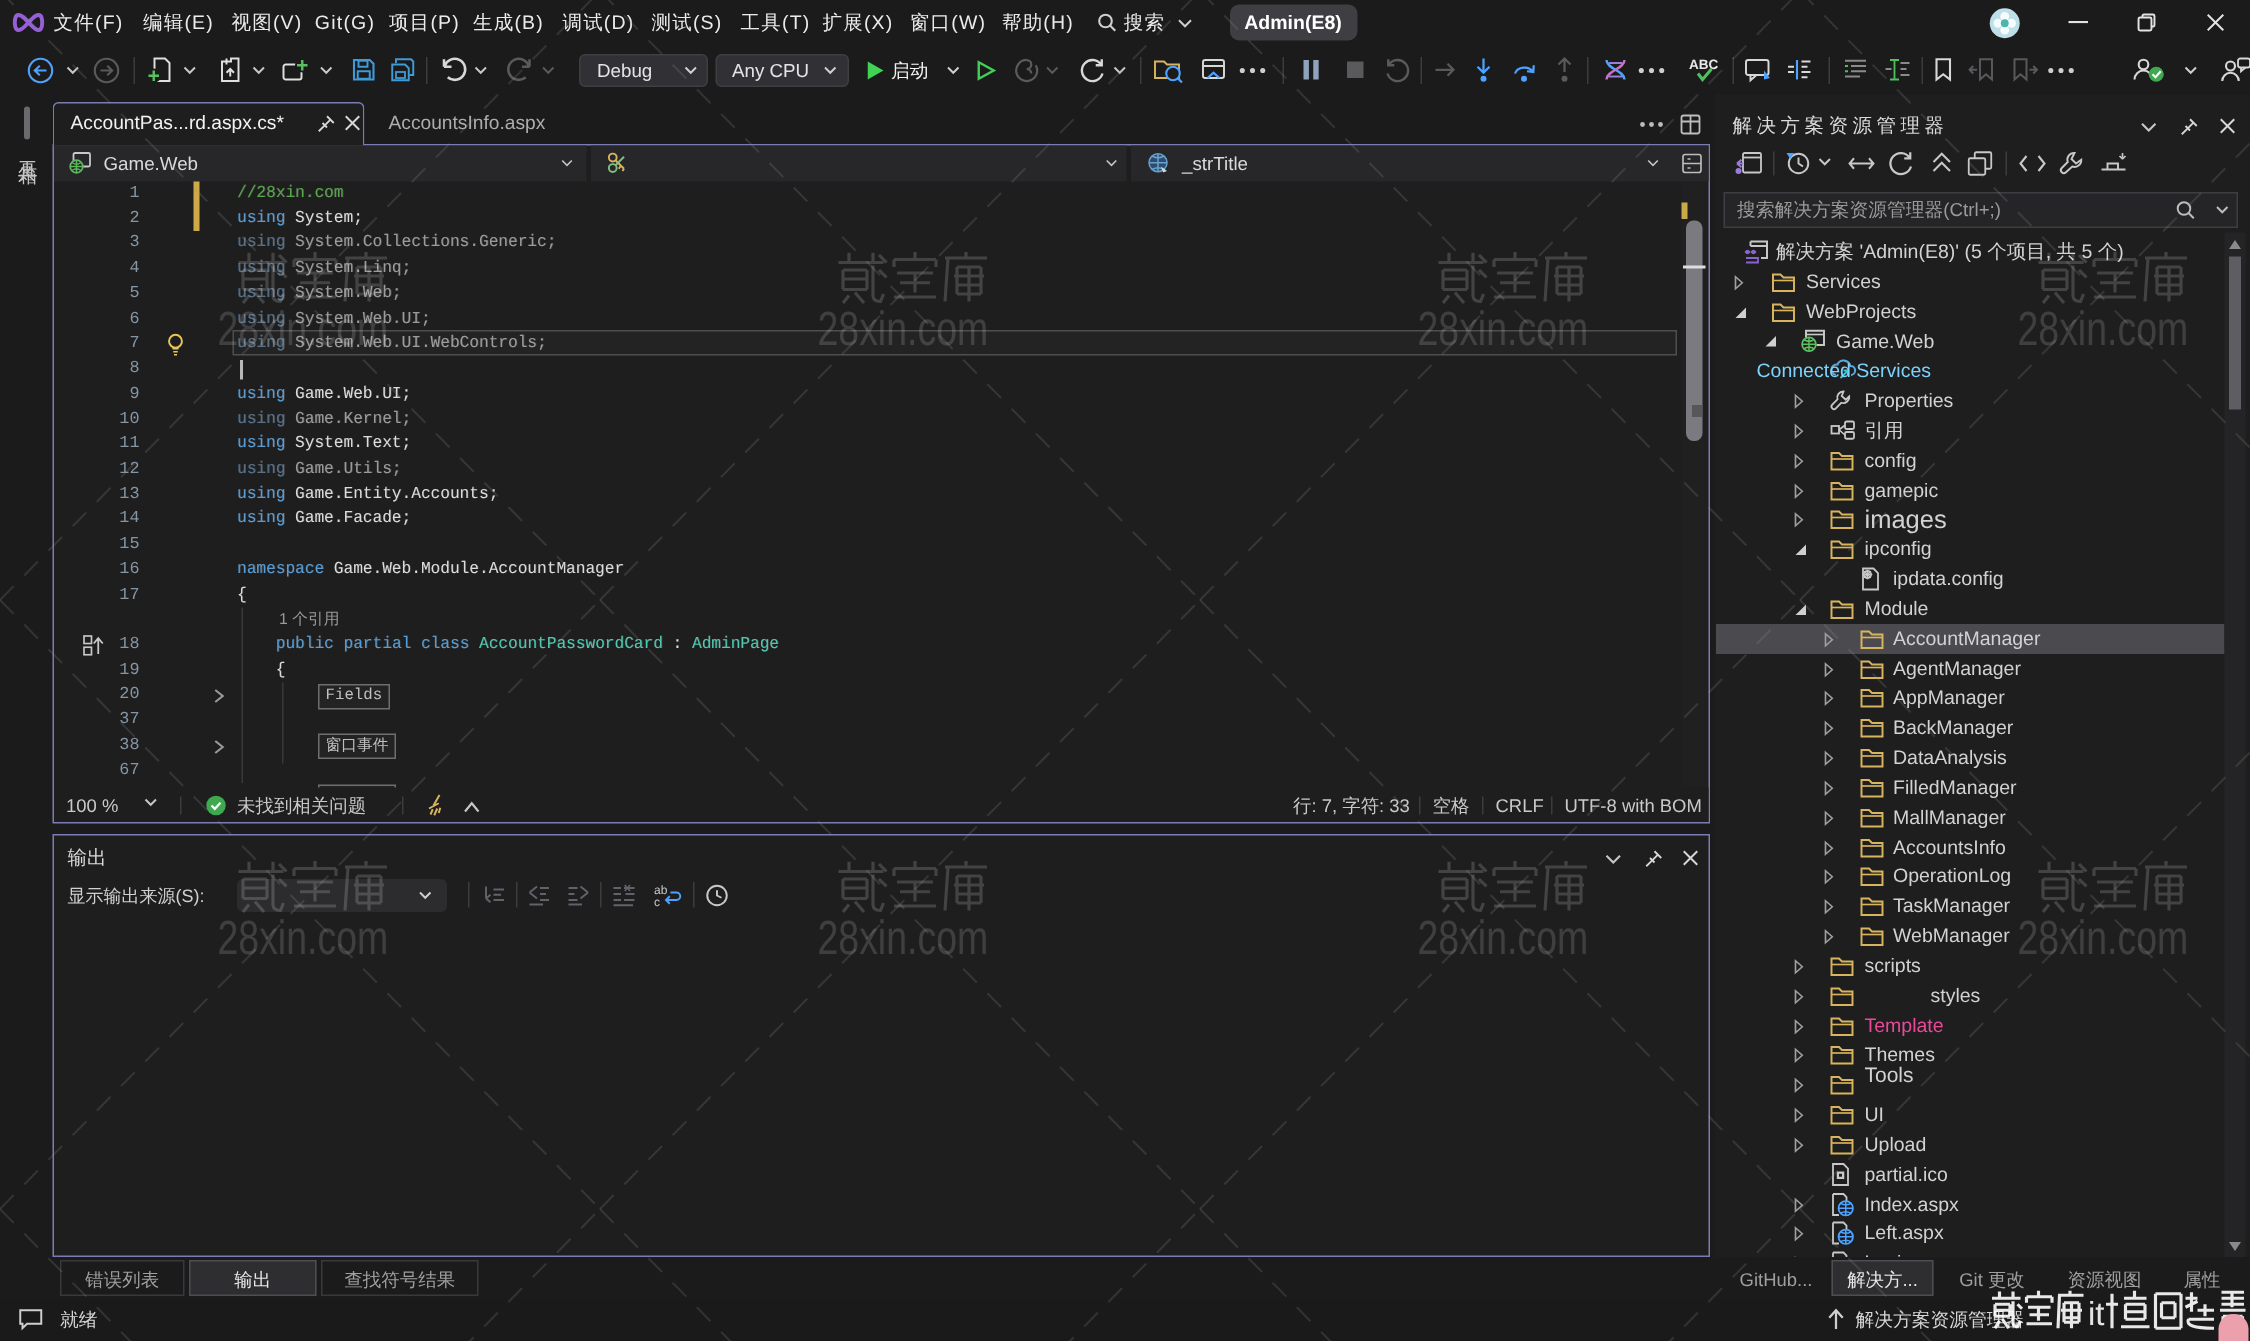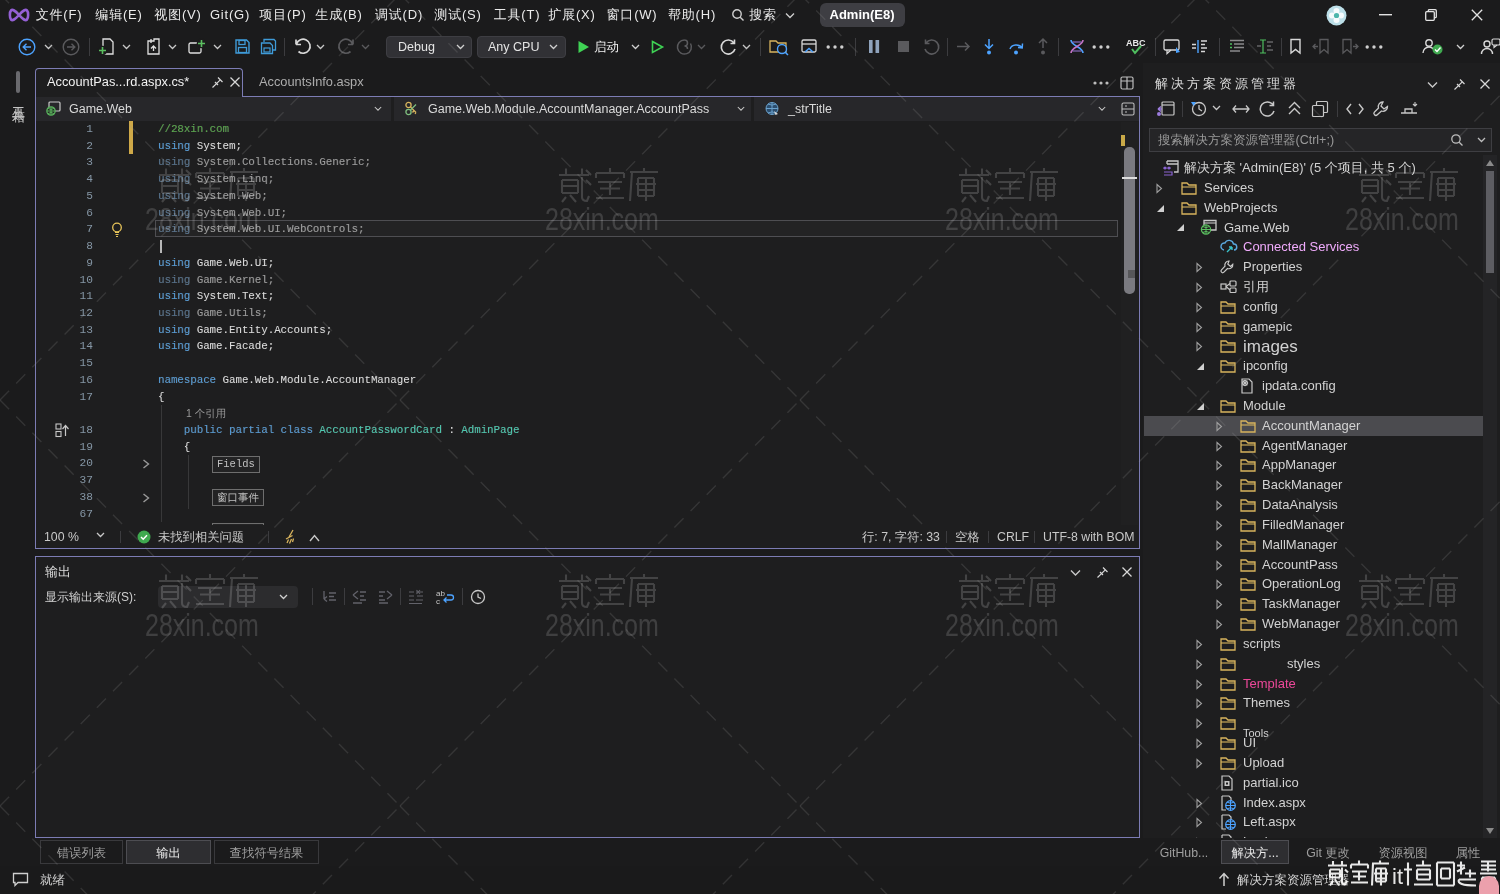--- a/index.html
+++ b/index.html
@@ -306,21 +306,20 @@
 <div class="abs" style="left:69px;top:97px;font-size:12.5px;line-height:24px;color:#dadada">Game.Web</div>
 <svg class="chev" style="left:374px;top:105px" viewBox="0 0 10 7">
       <path d="M1,1 L5,5 L9,1" stroke="#c8c8c8" stroke-width="1.3" fill="none"></path>
     </svg>
 <svg class="abs" style="left:404px;top:101px" width="15" height="15" viewBox="0 0 15 15">
       <circle cx="4.5" cy="4" r="2.6" stroke="#d8b45e" stroke-width="1.3" fill="none"></circle>
       <path d="M6.5,6 L12,11.5 M10,9.5 L8.5,11.5 M12,11.5 L11,13" stroke="#d8b45e" stroke-width="1.3" fill="none"></path>
       <circle cx="4.5" cy="11" r="2.6" stroke="#7fbf7f" stroke-width="1.3" fill="none"></circle>
       <path d="M6.5,9 L12,3.5" stroke="#7fbf7f" stroke-width="1.3" fill="none"></path>
     </svg>
-<div class="abs" style="left:428px;top:97px;font-size:12.5px;line-height:24px;color:#dadada">Game.Web.Module.AccountManager.AccountPass</div>
 <svg class="chev" style="left:737px;top:105px" viewBox="0 0 10 7">
       <path d="M1,1 L5,5 L9,1" stroke="#c8c8c8" stroke-width="1.3" fill="none"></path>
     </svg>
 <svg class="abs" style="left:764px;top:101px" width="16" height="15" viewBox="0 0 16 15">
       <circle cx="8" cy="7.5" r="6" fill="#2b4d6e" stroke="#6aa1cc" stroke-width="1"></circle>
       <path d="M2,7.5 L14,7.5 M8,1.5 L8,13.5 M4,3 a8,8 0 0 0 8,0 M4,12 a8,8 0 0 1 8,0" stroke="#6aa1cc" stroke-width="1" fill="none"></path>
       <path d="M10,10 l4,3 l-2.5,1 z" fill="#d8d8d8"></path>
     </svg>
 <div class="abs" style="left:788px;top:97px;font-size:12.5px;line-height:24px;color:#dadada">_strTitle</div>
 <svg class="chev" style="left:1098px;top:105px" viewBox="0 0 10 7">
@@ -582,21 +581,21 @@
             <path d="M4,6 L4,1.5 L16,1.5 L16,11 L11,11" stroke="#c8c8c8" stroke-width="1.3" fill="none"></path>
             <path d="M4,4 L16,4" stroke="#c8c8c8" stroke-width="1.1"></path>
             <circle cx="6" cy="10.5" r="4.6" stroke="#5bbf60" stroke-width="1.2" fill="none"></circle>
             <path d="M1.4,10.5 L10.6,10.5 M6,5.9 L6,15.1 M2.7,7.5 a6,6 0 0 0 6.6,0 M2.7,13.5 a6,6 0 0 1 6.6,0" stroke="#5bbf60" stroke-width="1" fill="none"></path>
           </svg>
 <div class="abs" style="left:1224px;top:217.5px;font-size:13px;line-height:20px;color:#d2d2d2;white-space:nowrap">Game.Web</div>
 <svg class="abs" style="left:1220px;top:240.32px" width="17" height="13" viewBox="0 0 17 13">
             <path d="M4,10 a3.5,3.5 0 0 1 1,-7 a4.5,4.5 0 0 1 8.5,1 a3,3 0 0 1 0.5,6" stroke="#5aa7dd" stroke-width="1.4" fill="none"></path>
             <path d="M7,12 l5,-5 M12,7 l0,3 M12,7 l-3,0" stroke="#39c2c9" stroke-width="1.4" fill="none"></path>
           </svg>
-<div class="abs" style="left:1243px;top:237.3px;font-size:13px;line-height:20px;color:#f0abfc;white-space:nowrap">Connected Services</div>
+<div class="abs" style="left:1171px;top:237.3px;font-size:13px;line-height:20px;color:#7dd3fc;white-space:nowrap">Connected Services</div>
 <svg class="abs" style="left:1196px;top:262.15px" width="7" height="11" viewBox="0 0 7 11">
             <path d="M1,1.5 L5.5,5.5 L1,9.5 Z" stroke="#9f9f9f" stroke-width="1.1" fill="none"></path>
           </svg>
 <svg class="abs" style="left:1220px;top:259.15px" width="15" height="15" viewBox="0 0 15 15">
             <path d="M9,2 a4,4 0 0 0 -4,5.2 L1.5,10.8 a1.6,1.6 0 0 0 2.4,2.4 L7.5,9.5 a4,4 0 0 0 5.3,-4.2 L10.5,7.5 L7.8,5 Z" stroke="#c8c8c8" stroke-width="1.2" fill="none"></path>
           </svg>
 <div class="abs" style="left:1243px;top:257.1px;font-size:13px;line-height:20px;color:#d2d2d2;white-space:nowrap">Properties</div>
 <svg class="abs" style="left:1196px;top:281.98px" width="7" height="11" viewBox="0 0 7 11">
             <path d="M1,1.5 L5.5,5.5 L1,9.5 Z" stroke="#9f9f9f" stroke-width="1.1" fill="none"></path>
           </svg>
@@ -710,21 +709,21 @@
             <path d="M1,6 L15,6" stroke="#d8b45e" stroke-width="1.1"></path>
           </svg>
 <div class="abs" style="left:1262px;top:534.8px;font-size:13px;line-height:20px;color:#d2d2d2;white-space:nowrap">MallManager</div>
 <svg class="abs" style="left:1216px;top:559.5999999999999px" width="7" height="11" viewBox="0 0 7 11">
             <path d="M1,1.5 L5.5,5.5 L1,9.5 Z" stroke="#9f9f9f" stroke-width="1.1" fill="none"></path>
           </svg>
 <svg class="abs" style="left:1240px;top:557.5999999999999px" width="16" height="14" viewBox="0 0 16 14">
             <path d="M1,2 L6,2 L8,4 L15,4 L15,13 L1,13 Z" stroke="#d8b45e" stroke-width="1.3" fill="none"></path>
             <path d="M1,6 L15,6" stroke="#d8b45e" stroke-width="1.1"></path>
           </svg>
-<div class="abs" style="left:1262px;top:554.6px;font-size:13px;line-height:20px;color:#d2d2d2;white-space:nowrap">AccountPass</div>
+<div class="abs" style="left:1262px;top:554.6px;font-size:13px;line-height:20px;color:#d2d2d2;white-space:nowrap">AccountsInfo</div>
 <svg class="abs" style="left:1216px;top:579.43px" width="7" height="11" viewBox="0 0 7 11">
             <path d="M1,1.5 L5.5,5.5 L1,9.5 Z" stroke="#9f9f9f" stroke-width="1.1" fill="none"></path>
           </svg>
 <svg class="abs" style="left:1240px;top:577.43px" width="16" height="14" viewBox="0 0 16 14">
             <path d="M1,2 L6,2 L8,4 L15,4 L15,13 L1,13 Z" stroke="#d8b45e" stroke-width="1.3" fill="none"></path>
             <path d="M1,6 L15,6" stroke="#d8b45e" stroke-width="1.1"></path>
           </svg>
 <div class="abs" style="left:1262px;top:574.4px;font-size:13px;line-height:20px;color:#d2d2d2;white-space:nowrap">OperationLog</div>
 <svg class="abs" style="left:1216px;top:599.26px" width="7" height="11" viewBox="0 0 7 11">
             <path d="M1,1.5 L5.5,5.5 L1,9.5 Z" stroke="#9f9f9f" stroke-width="1.1" fill="none"></path>
@@ -774,21 +773,21 @@
             <path d="M1,6 L15,6" stroke="#d8b45e" stroke-width="1.1"></path>
           </svg>
 <div class="abs" style="left:1243px;top:693.4px;font-size:13px;line-height:20px;color:#d2d2d2;white-space:nowrap">Themes</div>
 <svg class="abs" style="left:1196px;top:718.24px" width="7" height="11" viewBox="0 0 7 11">
             <path d="M1,1.5 L5.5,5.5 L1,9.5 Z" stroke="#9f9f9f" stroke-width="1.1" fill="none"></path>
           </svg>
 <svg class="abs" style="left:1220px;top:716.24px" width="16" height="14" viewBox="0 0 16 14">
             <path d="M1,2 L6,2 L8,4 L15,4 L15,13 L1,13 Z" stroke="#d8b45e" stroke-width="1.3" fill="none"></path>
             <path d="M1,6 L15,6" stroke="#d8b45e" stroke-width="1.1"></path>
           </svg>
-<div class="abs" style="left:1243px;top:723px;font-size:11px;line-height:20px;color:#d2d2d2;white-space:nowrap">Tools</div>
+<div class="abs" style="left:1243px;top:706px;font-size:14px;line-height:20px;color:#d2d2d2;white-space:nowrap">Tools</div>
 <svg class="abs" style="left:1196px;top:738.0699999999999px" width="7" height="11" viewBox="0 0 7 11">
             <path d="M1,1.5 L5.5,5.5 L1,9.5 Z" stroke="#9f9f9f" stroke-width="1.1" fill="none"></path>
           </svg>
 <svg class="abs" style="left:1220px;top:736.0699999999999px" width="16" height="14" viewBox="0 0 16 14">
             <path d="M1,2 L6,2 L8,4 L15,4 L15,13 L1,13 Z" stroke="#d8b45e" stroke-width="1.3" fill="none"></path>
             <path d="M1,6 L15,6" stroke="#d8b45e" stroke-width="1.1"></path>
           </svg>
 <div class="abs" style="left:1243px;top:733.1px;font-size:13px;line-height:20px;color:#d2d2d2;white-space:nowrap">UI</div>
 <svg class="abs" style="left:1196px;top:757.9px" width="7" height="11" viewBox="0 0 7 11">
             <path d="M1,1.5 L5.5,5.5 L1,9.5 Z" stroke="#9f9f9f" stroke-width="1.1" fill="none"></path>

